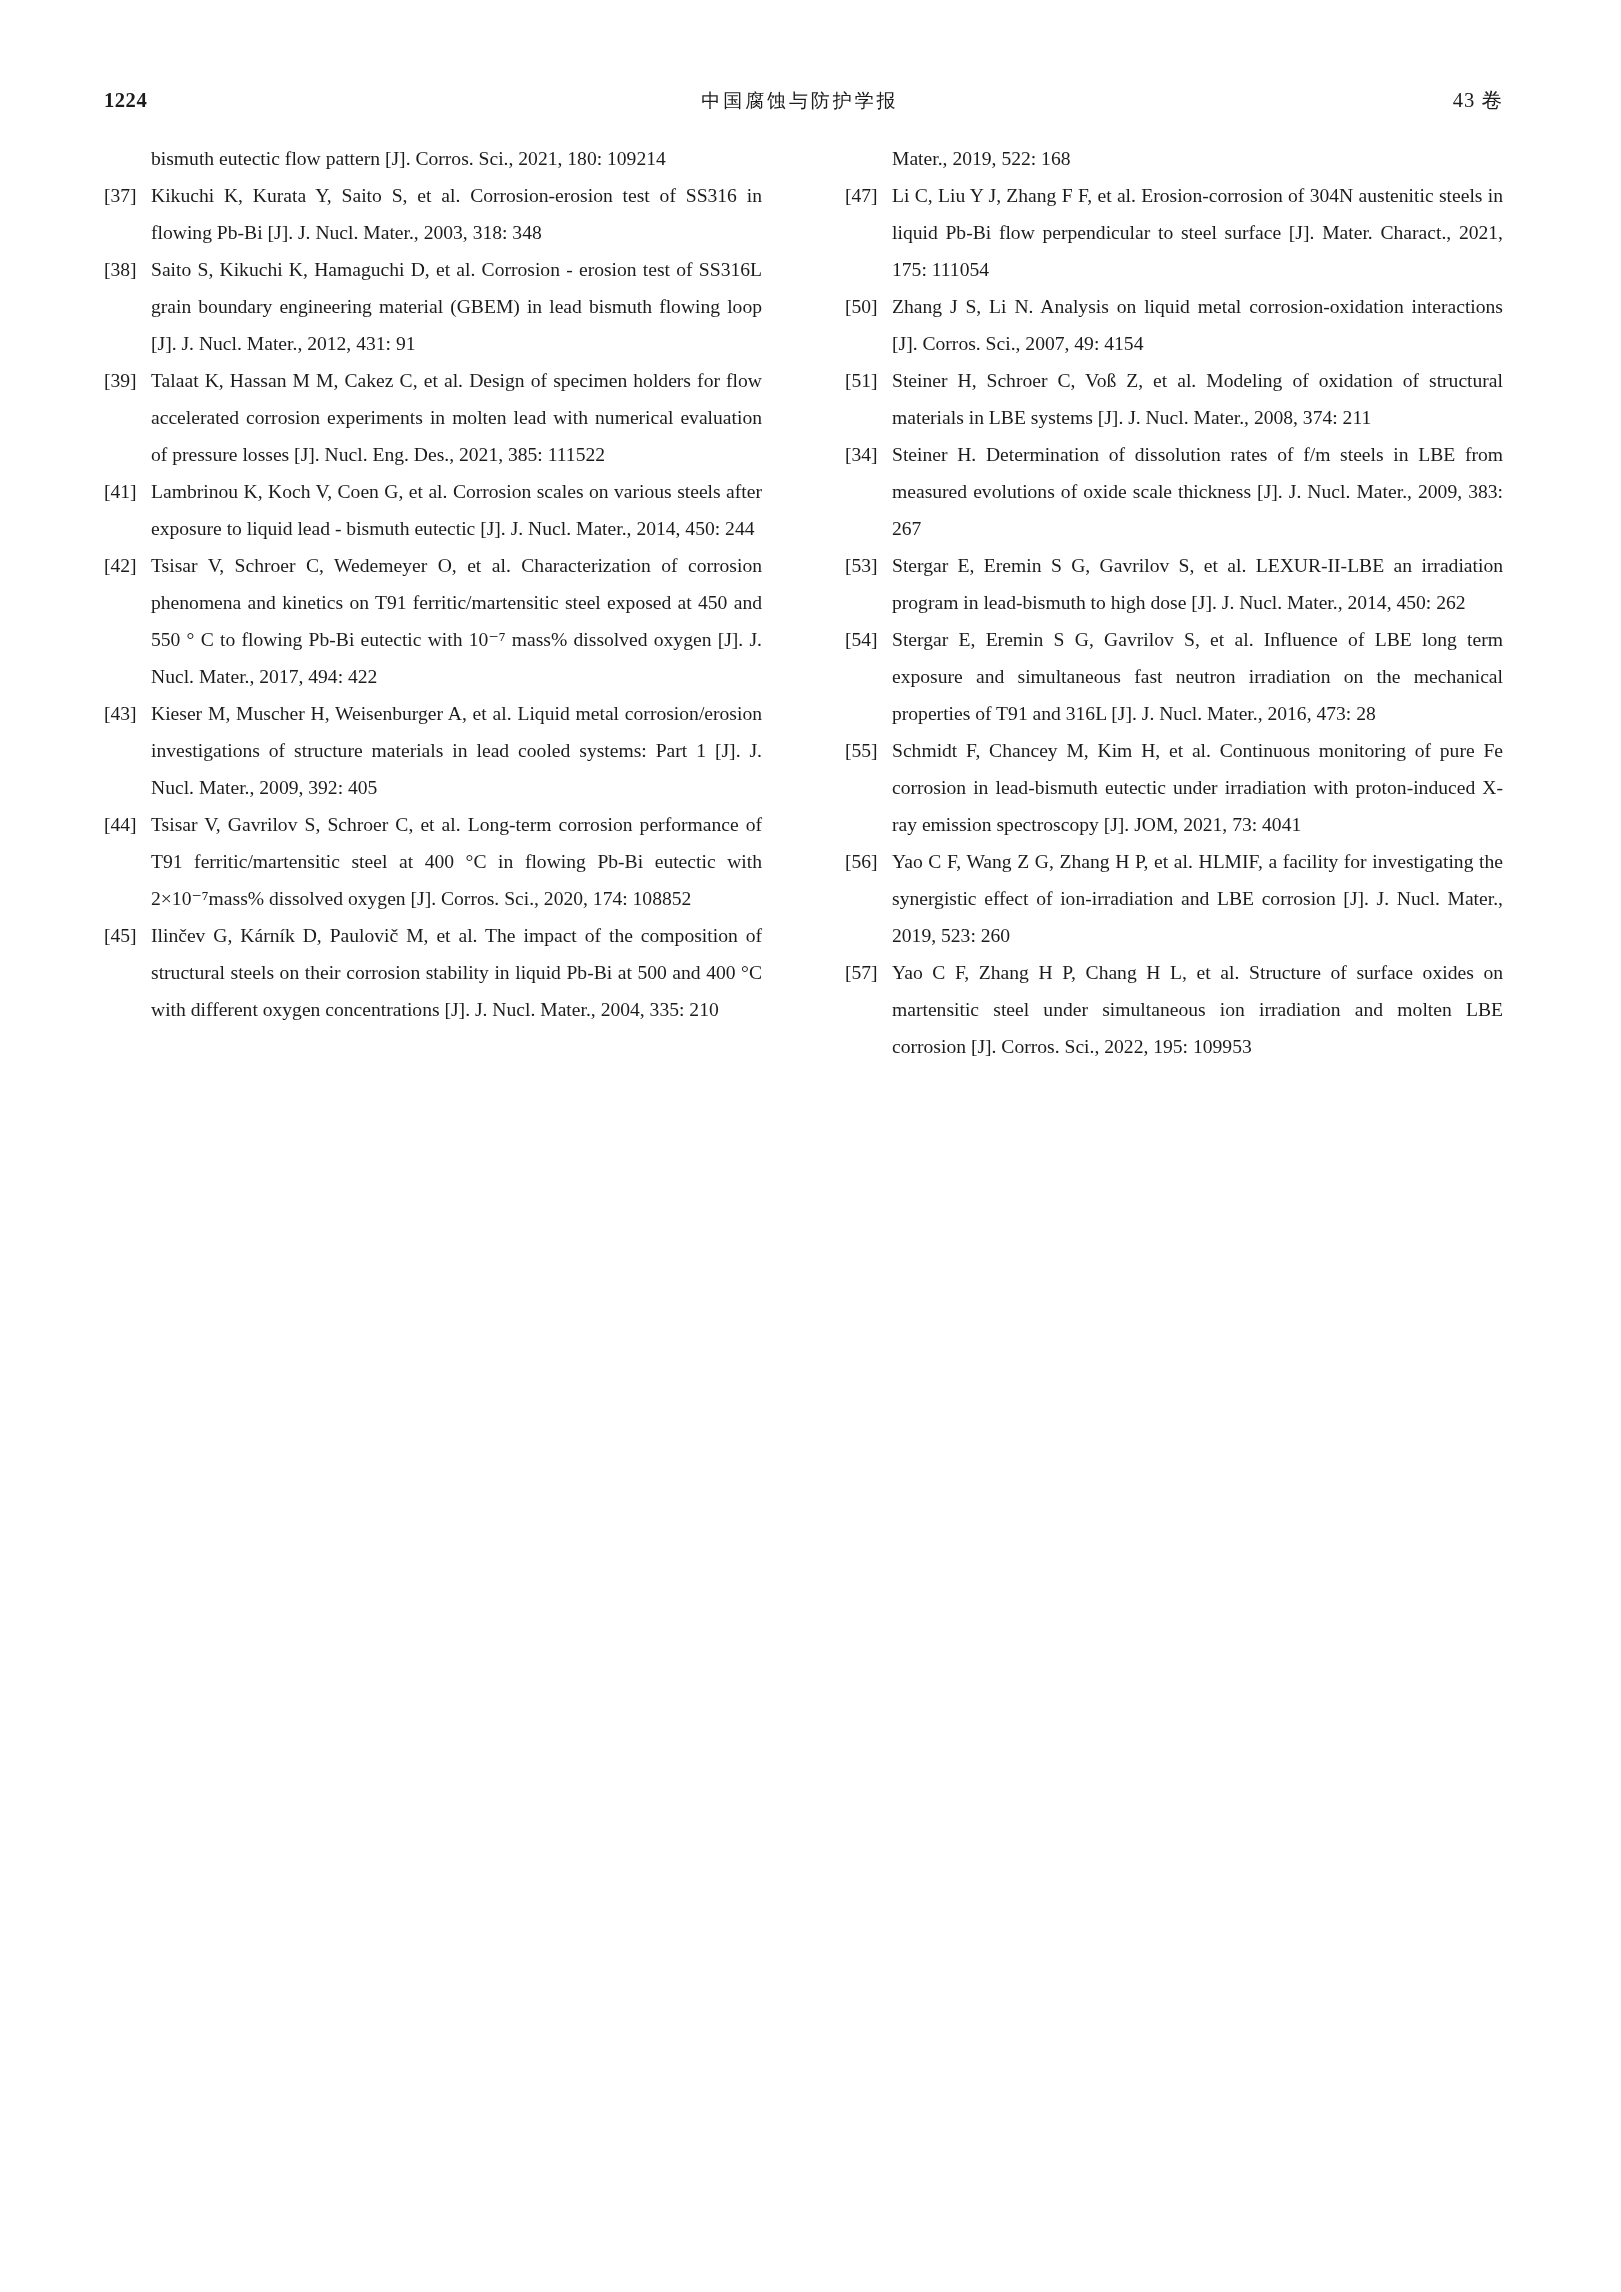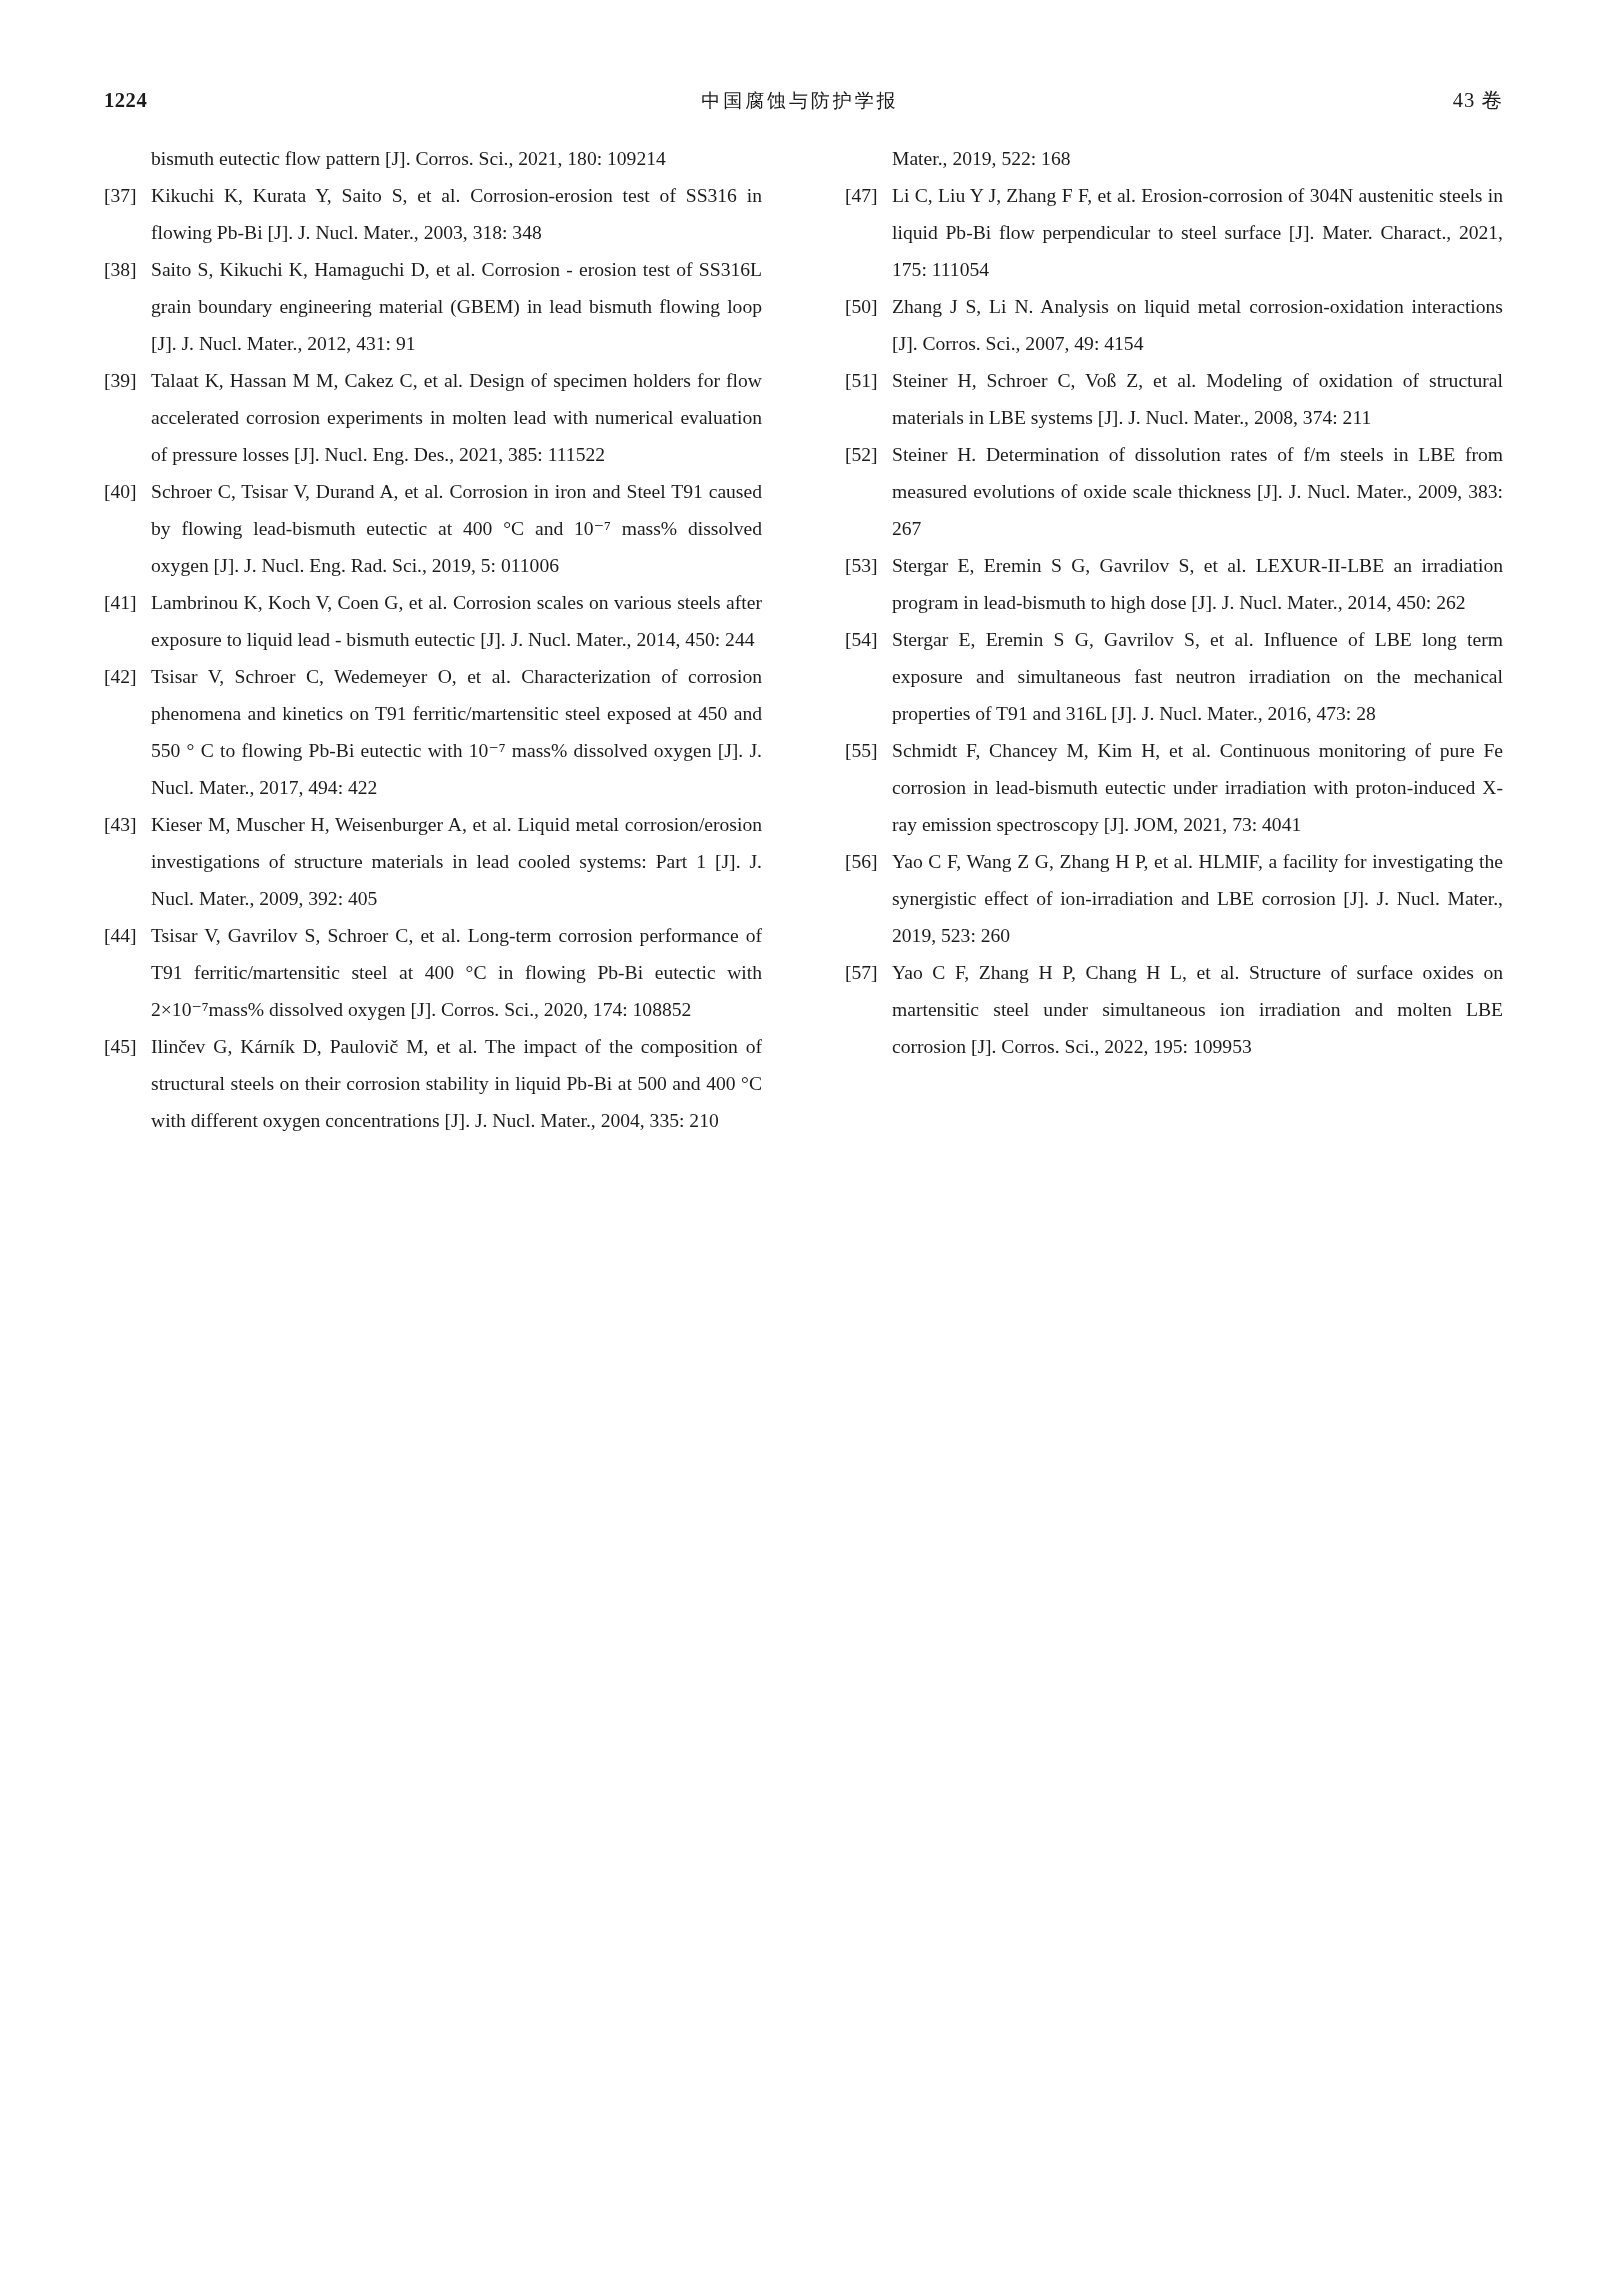--- a/index.html
+++ b/index.html
@@ -85,33 +85,32 @@
     <div class="journal-title">中国腐蚀与防护学报</div>
     <div class="volume-label">43 卷</div>
   </div>
 
   <div class="content">
     <div class="column" id="col-left">
         <div class="ref cont"><span>bismuth eutectic flow pattern [J]. Corros. Sci., 2021, 180: 109214</span></div>
         <div class="ref"><span class="ref-label">[37]</span><span>Kikuchi K, Kurata Y, Saito S, et al. Corrosion-erosion test of SS316 in flowing Pb-Bi [J]. J. Nucl. Mater., 2003, 318: 348</span></div>
         <div class="ref"><span class="ref-label">[38]</span><span>Saito S, Kikuchi K, Hamaguchi D, et al. Corrosion - erosion test of SS316L grain boundary engineering material (GBEM) in lead bismuth flowing loop [J]. J. Nucl. Mater., 2012, 431: 91</span></div>
         <div class="ref"><span class="ref-label">[39]</span><span>Talaat K, Hassan M M, Cakez C, et al. Design of specimen holders for flow accelerated corrosion experiments in molten lead with numerical evaluation of pressure losses [J]. Nucl. Eng. Des., 2021, 385: 111522</span></div>
-        <div class="ref"><span class="ref-label">[40]</span><span>Schroer C, Tsisar V, Durand A, et al. Corrosion in iron and Steel T91 caused by flowing lead-bismuth eutectic at 400 °C and 10⁻⁷ mass% dissolved oxygen [J]. J. Nucl. Eng. Rad. Sci., 2019, 5: 011006</span></div>
         <div class="ref"><span class="ref-label">[41]</span><span>Lambrinou K, Koch V, Coen G, et al. Corrosion scales on various steels after exposure to liquid lead - bismuth eutectic [J]. J. Nucl. Mater., 2014, 450: 244</span></div>
         <div class="ref"><span class="ref-label">[42]</span><span>Tsisar V, Schroer C, Wedemeyer O, et al. Characterization of corrosion phenomena and kinetics on T91 ferritic/martensitic steel exposed at 450 and 550 ° C to flowing Pb-Bi eutectic with 10⁻⁷ mass% dissolved oxygen [J]. J. Nucl. Mater., 2017, 494: 422</span></div>
         <div class="ref"><span class="ref-label">[43]</span><span>Kieser M, Muscher H, Weisenburger A, et al. Liquid metal corrosion/erosion investigations of structure materials in lead cooled systems: Part 1 [J]. J. Nucl. Mater., 2009, 392: 405</span></div>
         <div class="ref"><span class="ref-label">[44]</span><span>Tsisar V, Gavrilov S, Schroer C, et al. Long-term corrosion performance of T91 ferritic/martensitic steel at 400 °C in flowing Pb-Bi eutectic with 2×10⁻⁷mass% dissolved oxygen [J]. Corros. Sci., 2020, 174: 108852</span></div>
         <div class="ref"><span class="ref-label">[45]</span><span>Ilinčev G, Kárník D, Paulovič M, et al. The impact of the composition of structural steels on their corrosion stability in liquid Pb-Bi at 500 and 400 °C with different oxygen concentrations [J]. J. Nucl. Mater., 2004, 335: 210</span></div>
       </div>
     <div class="column" id="col-right">
         <div class="ref cont"><span>Mater., 2019, 522: 168</span></div>
         <div class="ref"><span class="ref-label">[47]</span><span>Li C, Liu Y J, Zhang F F, et al. Erosion-corrosion of 304N austenitic steels in liquid Pb-Bi flow perpendicular to steel surface [J]. Mater. Charact., 2021, 175: 111054</span></div>
         <div class="ref"><span class="ref-label">[50]</span><span>Zhang J S, Li N. Analysis on liquid metal corrosion-oxidation interactions [J]. Corros. Sci., 2007, 49: 4154</span></div>
         <div class="ref"><span class="ref-label">[51]</span><span>Steiner H, Schroer C, Voß Z, et al. Modeling of oxidation of structural materials in LBE systems [J]. J. Nucl. Mater., 2008, 374: 211</span></div>
-        <div class="ref"><span class="ref-label">[52]</span><span>Steiner H. Determination of dissolution rates of f/m steels in LBE from measured evolutions of oxide scale thickness [J]. J. Nucl. Mater., 2009, 383: 267</span></div>
+        <div class="ref"><span class="ref-label">[34]</span><span>Steiner H. Determination of dissolution rates of f/m steels in LBE from measured evolutions of oxide scale thickness [J]. J. Nucl. Mater., 2009, 383: 267</span></div>
         <div class="ref"><span class="ref-label">[53]</span><span>Stergar E, Eremin S G, Gavrilov S, et al. LEXUR-II-LBE an irradiation program in lead-bismuth to high dose [J]. J. Nucl. Mater., 2014, 450: 262</span></div>
         <div class="ref"><span class="ref-label">[54]</span><span>Stergar E, Eremin S G, Gavrilov S, et al. Influence of LBE long term exposure and simultaneous fast neutron irradiation on the mechanical properties of T91 and 316L [J]. J. Nucl. Mater., 2016, 473: 28</span></div>
         <div class="ref"><span class="ref-label">[55]</span><span>Schmidt F, Chancey M, Kim H, et al. Continuous monitoring of pure Fe corrosion in lead-bismuth eutectic under irradiation with proton-induced X-ray emission spectroscopy [J]. JOM, 2021, 73: 4041</span></div>
         <div class="ref"><span class="ref-label">[56]</span><span>Yao C F, Wang Z G, Zhang H P, et al. HLMIF, a facility for investigating the synergistic effect of ion-irradiation and LBE corrosion [J]. J. Nucl. Mater., 2019, 523: 260</span></div>
         <div class="ref"><span class="ref-label">[57]</span><span>Yao C F, Zhang H P, Chang H L, et al. Structure of surface oxides on martensitic steel under simultaneous ion irradiation and molten LBE corrosion [J]. Corros. Sci., 2022, 195: 109953</span></div>
       </div>
   </div>
 
 </div>
 

